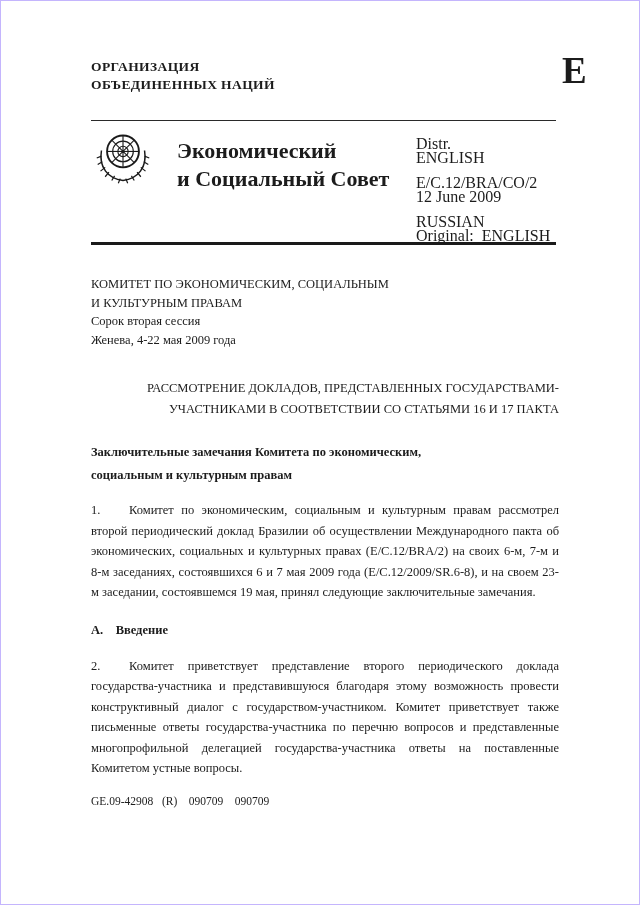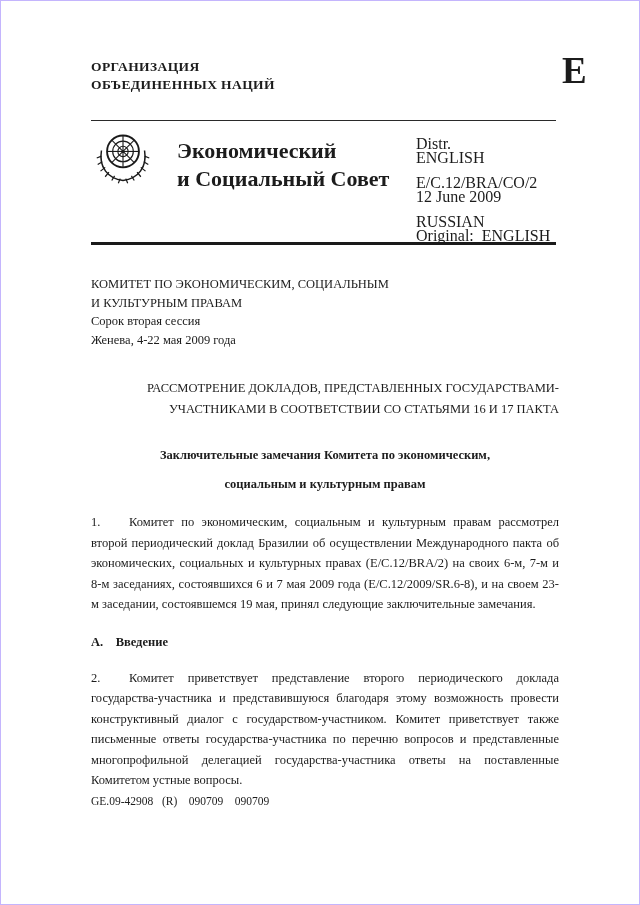--- a/index.html
+++ b/index.html
@@ -95,23 +95,23 @@
   }
   .main-title {
     margin-top: 29px;
     text-align: right;
     font-weight: normal;
     line-height: 21px;
     white-space: pre-line;
   }
   .subtitle {
     margin-top: 21px;
-    text-align: center;
-    font-weight: bold;
-    line-height: 29px;
+    text-align: left;
+    font-weight: bold;
+    line-height: 23px;
     white-space: pre-line;
   }
   .country {
     margin-top: 21px;
     text-align: center;
     font-weight: bold;
   }
   .para {
     margin: 13px 0 0 0;
     text-align: justify;

